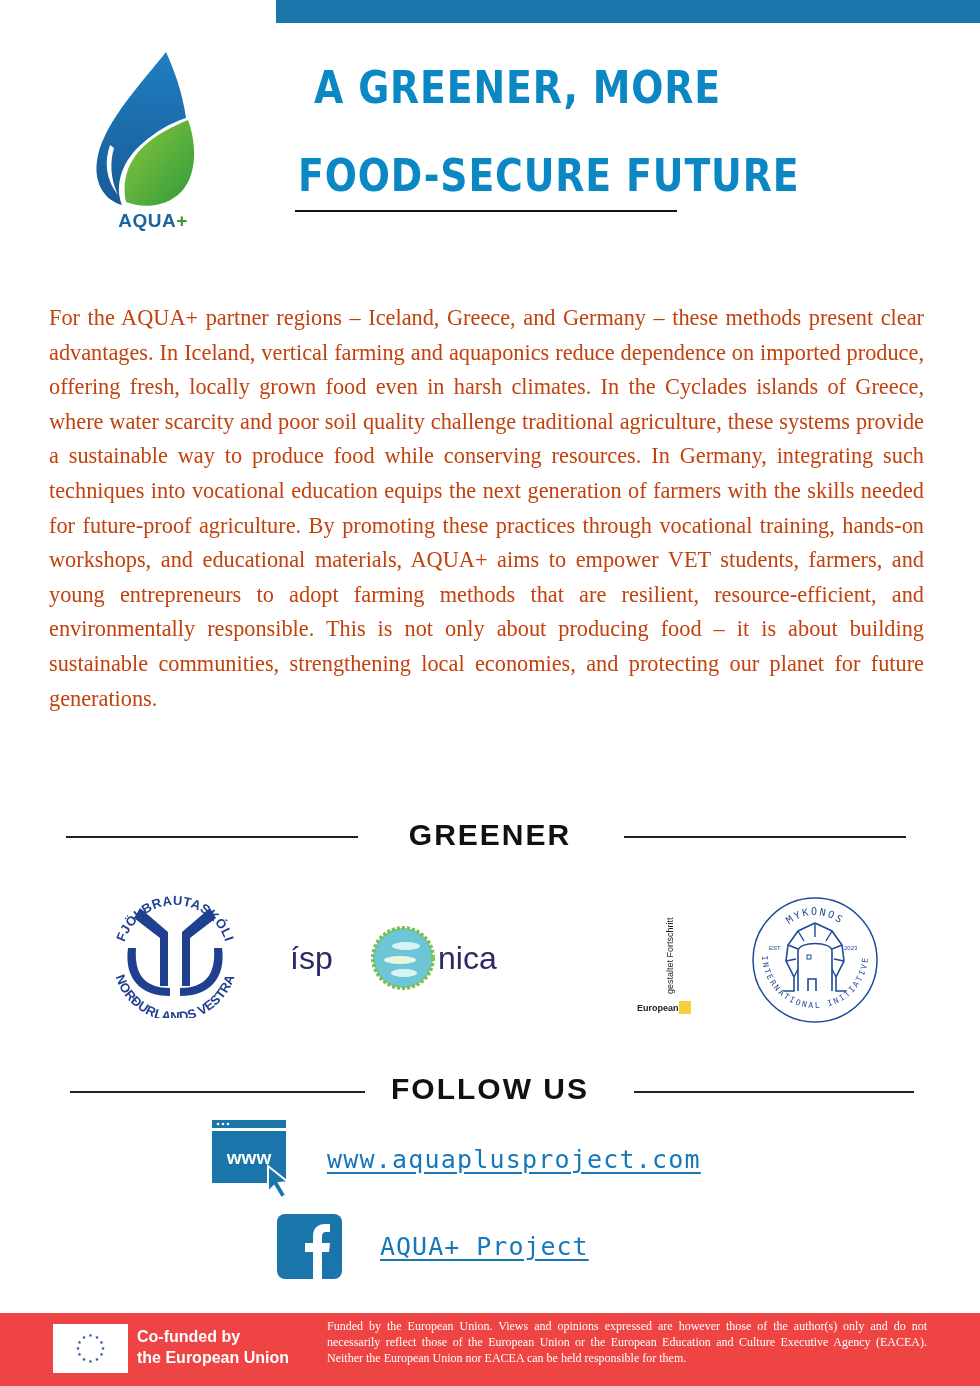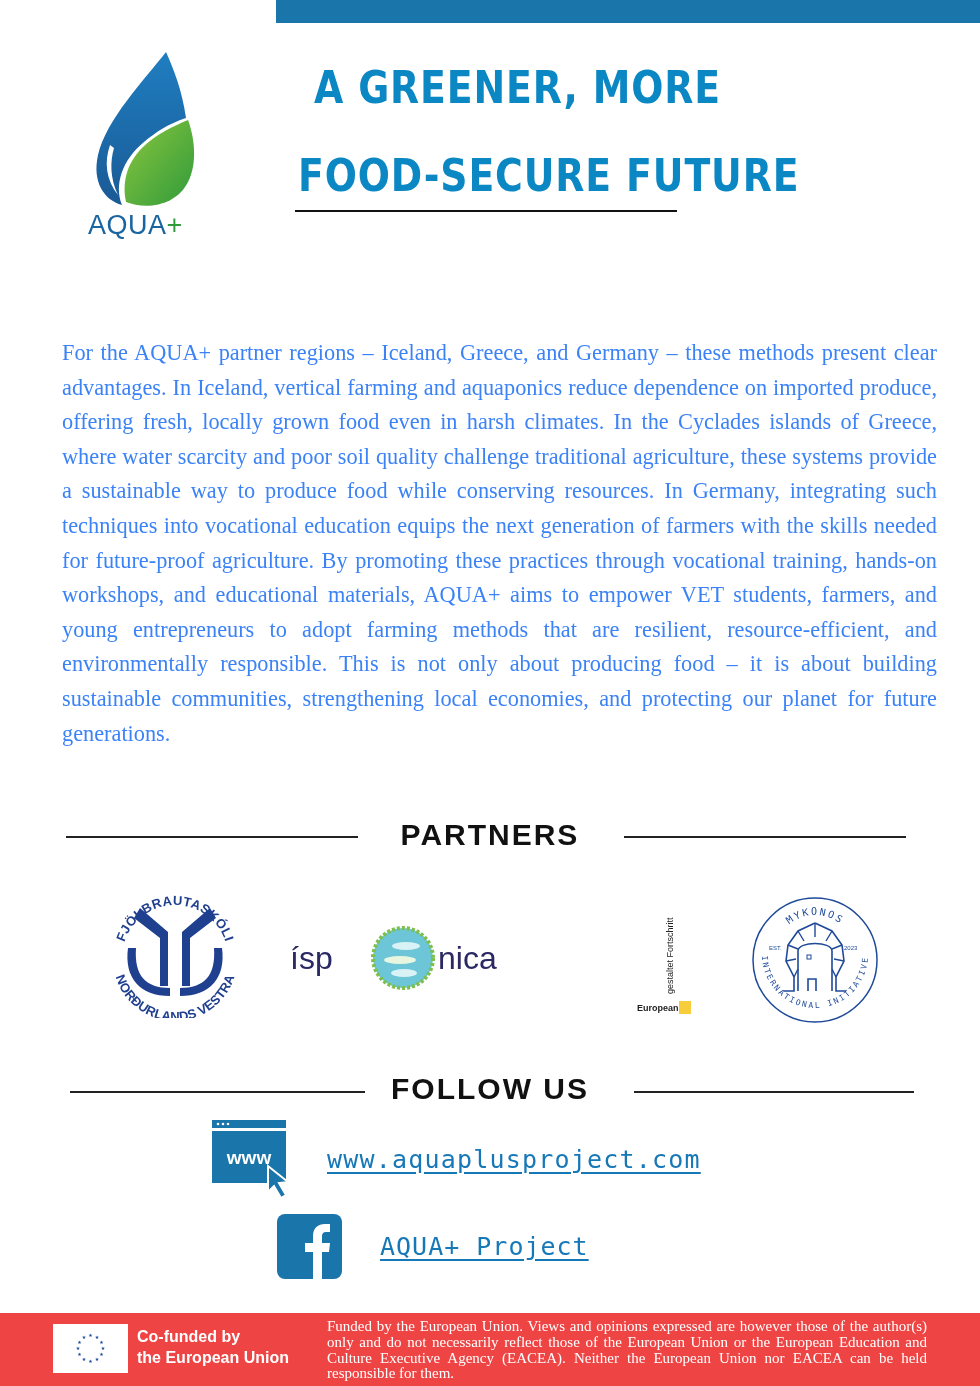--- a/index.html
+++ b/index.html
@@ -3,32 +3,32 @@
   <meta charset="utf-8">
   <style>
     * { box-sizing: border-box; margin: 0; padding: 0; }
     html, body { width: 980px; height: 1386px; background: #ffffff; overflow: hidden; }
     body { position: relative; font-family: "Liberation Serif", serif; color: #111; }
 
     .top-bar { position: absolute; left: 276px; top: 0; width: 704px; height: 23px; background: #1a75ab; }
 
     .logo { position: absolute; left: 84px; top: 50px; width: 130px; height: 195px; }
     .logo svg { display: block; }
-    .logo-text { position: absolute; left: 4px; top: 160px; width: 130px; text-align: left;
-      font-family: "Liberation Sans", sans-serif; font-weight: normal; font-size: 27px; color: #1a65a0; letter-spacing: 0.5px; }
+    .logo-text { position: absolute; left: 4px; top: 160px; width: 130px; text-align: center;
+      font-family: "Liberation Sans", sans-serif; font-weight: bold; font-size: 19px; color: #1a65a0; letter-spacing: 0.5px; }
     .logo-text .plus { color: #2f9b3a; }
 
     .title { position: absolute; left: 298px; top: 58px; width: 640px;
       font-family: "DejaVu Sans", sans-serif; font-weight: bold; color: #0b87c3; letter-spacing: 1px; }
     .title .line1 { position: absolute; left: 16px; top: 0; font-size: 44px; line-height: 60px; white-space: nowrap; transform: scaleX(0.86); transform-origin: left; }
     .title .line2 { position: absolute; left: 0; top: 88px; font-size: 44px; line-height: 60px; white-space: nowrap; transform: scaleX(0.86); transform-origin: left; }
     .title-rule { position: absolute; left: 295px; top: 210px; width: 382px; height: 2px; background: #111; }
 
-    .body-text { position: absolute; left: 62px; top: 301px; width: 875px;
-      font-size: 22.3px; line-height: 34.6px; text-align: justify; color: #3b82f6; margin-top: 35px; }
+    .body-text { position: absolute; left: 49px; top: 301px; width: 875px;
+      font-size: 22.3px; line-height: 34.6px; text-align: justify; color: #c2410c; }
 
     .section-head { position: absolute; left: 0; width: 980px; height: 40px; }
     .section-head .rule { position: absolute; height: 2px; background: #222; }
     .section-head .label { position: absolute; width: 980px; left: 0; text-align: center;
       font-family: "Liberation Sans", sans-serif; font-weight: bold; font-size: 30px; letter-spacing: 2px; color: #111; }
 
     .partners-head { top: 818px; }
     .partners-head .rule.left { left: 66px; top: 18px; width: 292px; }
     .partners-head .rule.right { left: 624px; top: 18px; width: 282px; }
     .partners-head .label { top: 0; }
@@ -52,21 +52,21 @@
     .wg-trad { position: absolute; left: 64px; top: 101px; font-family: "Liberation Sans", sans-serif; font-size: 9px; color: #222; font-weight: bold; }
     .wg-sq { position: absolute; left: 106px; top: 99px; width: 12px; height: 13px; background: #f8cd3c; }
     .web-icon { position: absolute; left: 212px; top: 1120px; width: 85px; height: 80px; }
     .fb-icon { position: absolute; left: 277px; top: 1214px; width: 65px; height: 65px; }
     .link-web { position: absolute; left: 327px; top: 1145px; font-family: "DejaVu Sans Mono", monospace; font-size: 25px; color: #1778b8; text-decoration: underline; text-underline-offset: 4px; letter-spacing: 1.2px; white-space: nowrap; }
     .link-fb { position: absolute; left: 380px; top: 1232px; font-family: "DejaVu Sans Mono", monospace; font-size: 25px; color: #1778b8; text-decoration: underline; text-underline-offset: 4px; letter-spacing: 1px; white-space: nowrap; text-align: center; }
 
     .footer { position: absolute; left: 0; top: 1313px; width: 980px; height: 73px; background: #ef4444; }
     .eu-flag { position: absolute; left: 53px; top: 11px; width: 75px; height: 49px; background: #fff; }
     .eu-label { position: absolute; left: 137px; top: 13px; font-family: "Liberation Sans", sans-serif; font-weight: bold; font-size: 16px; line-height: 21px; color: #fff; width: 170px; }
-    .disclaimer { position: absolute; left: 327px; top: 6px; width: 600px; font-family: "Liberation Serif", serif; font-size: 15px; line-height: 15.8px; color: #fff; text-align: justify; }
+    .disclaimer { position: absolute; left: 327px; top: 6px; width: 600px; font-family: "Liberation Serif", serif; font-size: 12px; line-height: 15.8px; color: #fff; text-align: justify; }
   </style>
 </head>
 <body>
 
 <div class="top-bar"></div>
 
 <div class="logo">
   <svg width="130" height="160" viewBox="0 0 130 160">
     <defs>
       <linearGradient id="gBlue" x1="0" y1="0" x2="0" y2="1">
@@ -88,21 +88,21 @@
 <div class="title">
   <div class="line1">A GREENER, MORE</div>
   <div class="line2">FOOD-SECURE FUTURE</div>
 </div>
 <div class="title-rule"></div>
 
 <p class="body-text">For the AQUA+ partner regions – Iceland, Greece, and Germany – these methods present clear advantages. In Iceland, vertical farming and aquaponics reduce dependence on imported produce, offering fresh, locally grown food even in harsh climates. In the Cyclades islands of Greece, where water scarcity and poor soil quality challenge traditional agriculture, these systems provide a sustainable way to produce food while conserving resources. In Germany, integrating such techniques into vocational education equips the next generation of farmers with the skills needed for future-proof agriculture. By promoting these practices through vocational training, hands-on workshops, and educational materials, AQUA+ aims to empower VET students, farmers, and young entrepreneurs to adopt farming methods that are resilient, resource-efficient, and environmentally responsible. This is not only about producing food – it is about building sustainable communities, strengthening local economies, and protecting our planet for future generations.</p>
 
 <div class="section-head partners-head">
   <div class="rule left"></div>
-  <div class="label">PARTNERS</div>
+  <div class="label">GREENER</div>
   <div class="rule right"></div>
 </div>
 
 <div class="partner p1">
   <svg width="150" height="130" viewBox="0 0 150 130">
     <defs>
       <path id="arcTop" d="M22 70 A53 53 0 0 1 128 70"></path>
       <path id="arcBot" d="M14 82 A62 62 0 0 0 136 82"></path>
     </defs>
     <text font-family="Liberation Sans, sans-serif" font-weight="bold" font-size="13" fill="#1f3f8f" letter-spacing="0.5">

